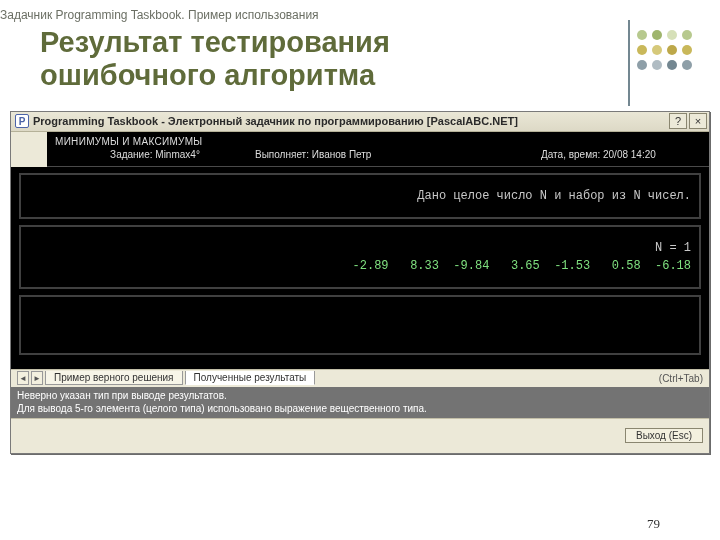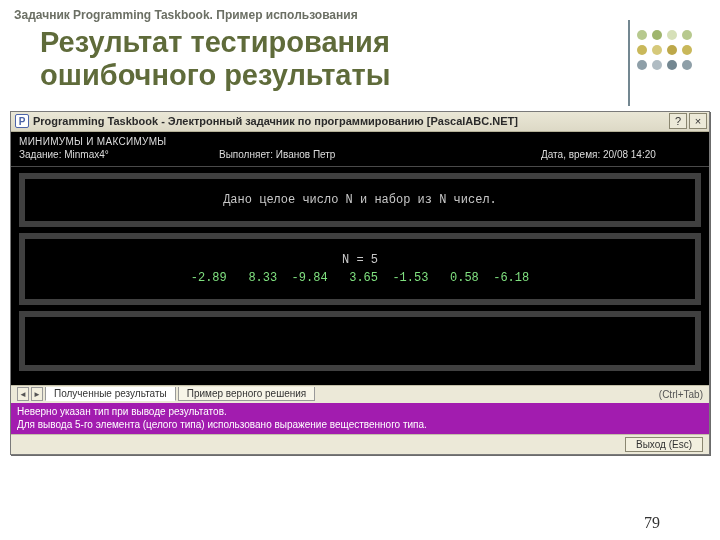--- a/index.html
+++ b/index.html
@@ -6,22 +6,21 @@
   html, body { width: 720px; height: 540px; background: #fff; font-family: Arial, sans-serif; overflow: hidden; }
   .page {
     position: relative;
     width: 720px;
     height: 540px;
     padding: 8px 0 0 0;
   }
   .header-bar {
     color: #6b6f64;
     font-size: 12px;
-    font-weight: bold;
-    padding-left: 14px;
+    font-weight: normal;
     margin-bottom: 4px;
   }
   .title-row {
     display: flex;
     align-items: flex-start;
     padding-right: 28px;
     gap: 41px;
   }
   .slide-title {
     color: #5f6b3a;
@@ -80,39 +79,40 @@
     margin-left:2px;display:flex;align-items:center;justify-content:center;
     font-size:11px;color:#333;cursor:default;
   }
   .info-strip {
     display:flex;
     background:#000;
     color:#ddd;
     font-size:10px;
     padding:4px 8px 6px 8px;
     border-bottom:1px solid #4a4a4a;
+    margin-left:36px;
   }
   .info-strip .left { flex:0 0 200px; }
   .info-strip .left .section-title { font-weight:normal; letter-spacing:0.3px; }
-  .info-strip .left .task-line { margin-top:2px; }
+  .info-strip .left .task-line { margin-top:2px;text-align:center; }
   .info-strip .center { flex:1; text-align:left; align-self:flex-end; }
   .info-strip .right { flex:0 0 160px; text-align:left; align-self:flex-end; }
   .black-area {
     background:#000;
     padding:6px 8px 8px 8px;
   }
   .panel {
-    border:6px solid #404040;
+    border:2px solid #404040;
     background:#000;
     margin-bottom:6px;
     padding:10px 8px;
     color:#c8c8c8;
     font-family:"Courier New",monospace;
     font-size:12px;
-    text-align:center;
+    text-align:right;
     min-height:24px;
   }
   .panel .line { margin:4px 0; white-space:pre; }
   .panel.empty { min-height:60px; }
   .values-line { color:#7fe07f; }
   .nline { color:#c8c8c8; }
   .tabs-row {
     display:flex;
     align-items:center;
     background:#ece9d8;
@@ -128,50 +128,50 @@
   }
   .tab {
     border:1px solid #999;border-top:none;background:#f7f5e8;
     padding:1px 8px;margin-right:2px;position:relative;top:0;
     color:#333;cursor:default;
   }
   .tab.active { background:#fff; border-bottom-color:#fff; }
   .tabs-row .grow { flex:1; }
   .tabs-row .tabhint { color:#555;text-align:right; }
   .error-row {
-    background:#a21caf;color:#fff;font-size:10px;padding:2px 6px;line-height:1.35;
+    background:#737373;color:#fff;font-size:10px;padding:2px 6px;line-height:1.35;
   }
   .bottom-row {
-    display:flex;align-items:center;background:#ece9d8;height:20px;
+    display:flex;align-items:center;background:#ece9d8;height:35px;
     border-top:1px solid #c3bfa8;padding:0 6px;font-size:10px;
   }
   .bottom-row .grow{flex:1;}
   .exit-btn {
     border:1px solid #8a8670;background:#f3f0df;padding:1px 10px;color:#333;
     cursor:default;
   }
   .page-num {
     position:absolute;
     bottom:8px;
     right:60px;
-    font-size:16px;
+    font-size:13px;
     font-family:"Times New Roman",serif;
     color:#333;
   }
 </style>
 </head>
 <body>
 
 <div class="page">
   <div class="header-bar">Задачник Programming Taskbook. Пример использования</div>
 
   <div class="title-row">
     <div class="slide-title">
       <span>Результат тестирования</span><br>
-      <span>ошибочного результаты</span>
+      <span>ошибочного алгоритма</span>
     </div>
     <div class="dots">
       <span class="d1"></span>
         <span class="d2"></span>
         <span class="d3"></span>
         <span class="d4"></span>
       <span class="d5"></span>
         <span class="d6"></span>
         <span class="d7"></span>
         <span class="d8"></span>
@@ -198,31 +198,31 @@
       </div>
       <div class="center">Выполняет: Иванов Петр</div>
       <div class="right">Дата, время: 20/08 14:20</div>
     </div>
 
     <div class="black-area">
       <div class="panel">
         <div class="line">Дано целое число N и набор из N чисел.</div>
       </div>
       <div class="panel">
-        <div class="line nline">N = 5</div>
+        <div class="line nline">N = 1</div>
         <div class="line values-line">-2.89   8.33  -9.84   3.65  -1.53   0.58  -6.18</div>
       </div>
       <div class="panel empty"></div>
     </div>
 
     <div class="tabs-row">
       <div class="tabarrow">◄</div>
       <div class="tabarrow">►</div>
+      <div class="tab">Пример верного решения</div>
       <div class="tab active">Полученные результаты</div>
-      <div class="tab">Пример верного решения</div>
       <div class="grow"></div>
       <div class="tabhint">(Ctrl+Tab)</div>
     </div>
 
     <div class="error-row">
       <div>Неверно указан тип при выводе результатов.</div>
       <div>Для вывода 5-го элемента (целого типа) использовано выражение вещественного типа.</div>
     </div>
 
     <div class="bottom-row">

